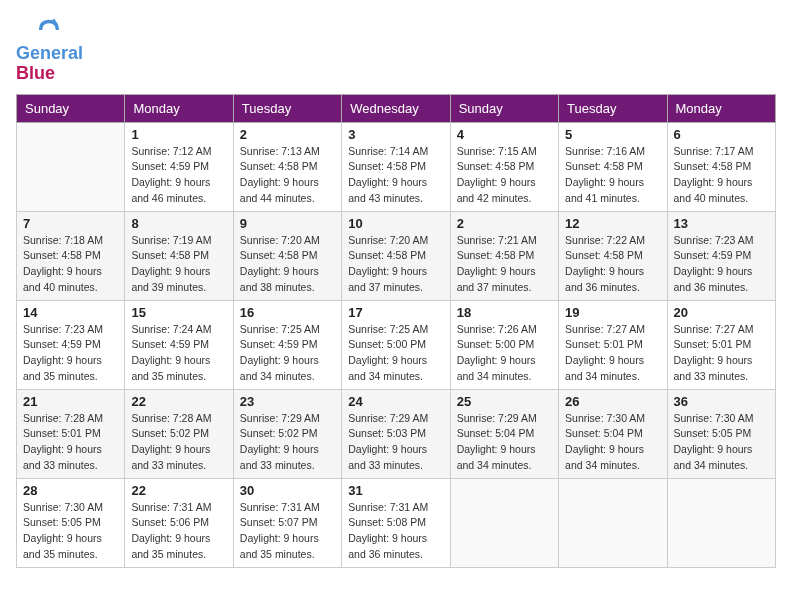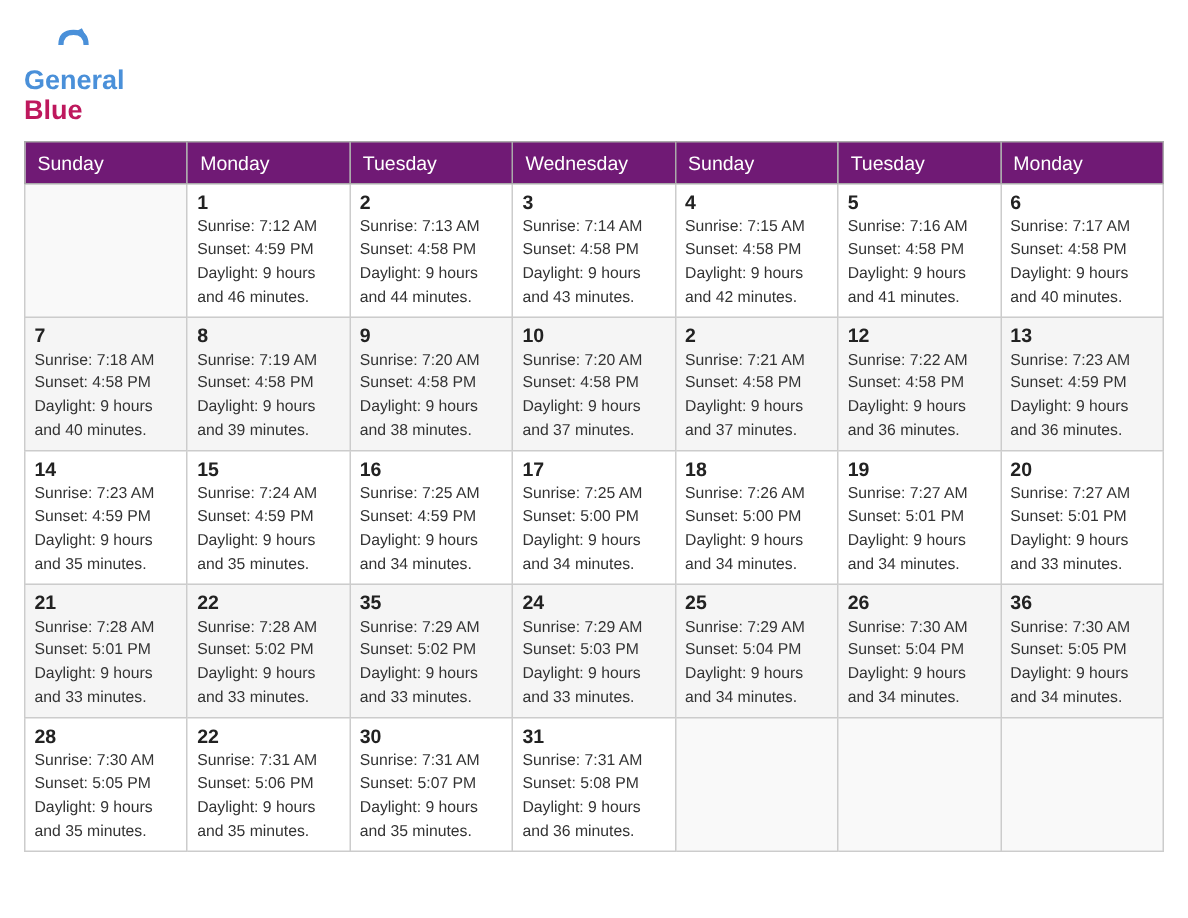--- a/index.html
+++ b/index.html
@@ -211,21 +211,21 @@
       <tr>
         <td>
           <div class="day-number">21</div>
           <div class="day-info">Sunrise: 7:28 AM<br>Sunset: 5:01 PM<br>Daylight: 9 hours and 33 minutes.</div>
         </td>
         <td>
           <div class="day-number">22</div>
           <div class="day-info">Sunrise: 7:28 AM<br>Sunset: 5:02 PM<br>Daylight: 9 hours and 33 minutes.</div>
         </td>
         <td>
-          <div class="day-number">35</div>
+          <div class="day-number">23</div>
           <div class="day-info">Sunrise: 7:29 AM<br>Sunset: 5:02 PM<br>Daylight: 9 hours and 33 minutes.</div>
         </td>
         <td>
           <div class="day-number">24</div>
           <div class="day-info">Sunrise: 7:29 AM<br>Sunset: 5:03 PM<br>Daylight: 9 hours and 33 minutes.</div>
         </td>
         <td>
           <div class="day-number">25</div>
           <div class="day-info">Sunrise: 7:29 AM<br>Sunset: 5:04 PM<br>Daylight: 9 hours and 34 minutes.</div>
         </td>

